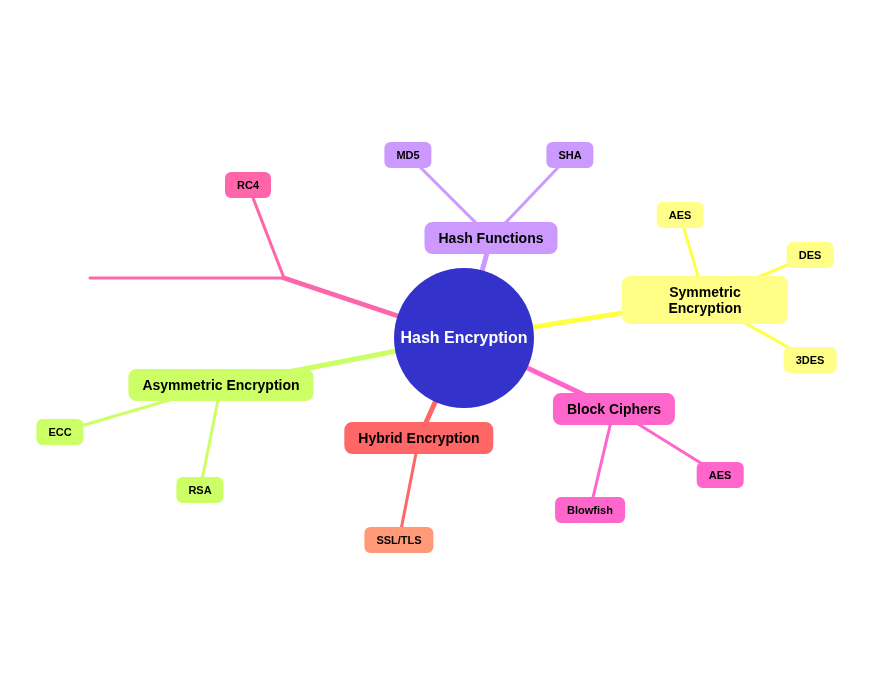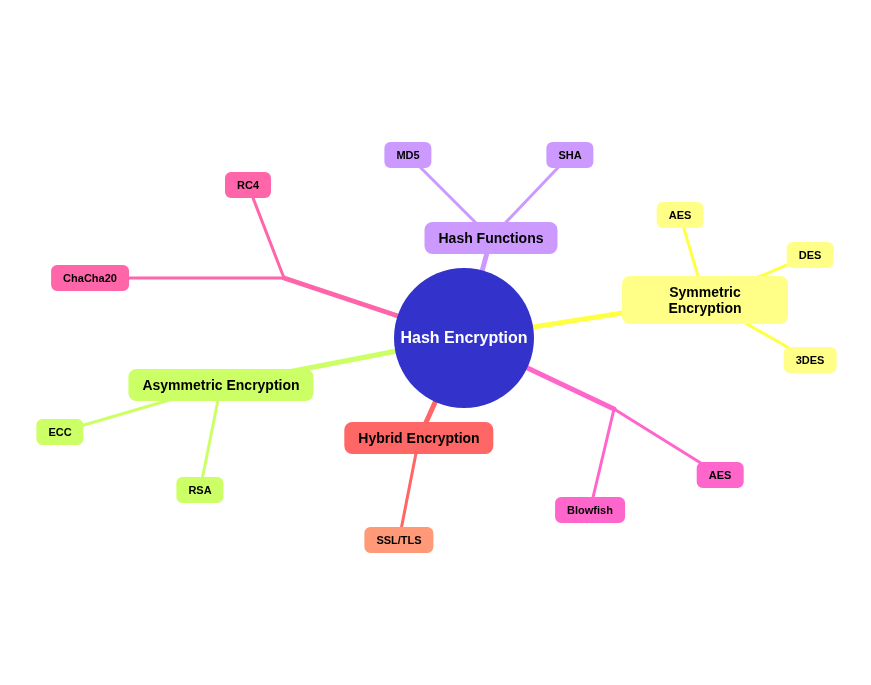--- a/index.html
+++ b/index.html
@@ -79,23 +79,23 @@
       <line x1="284" y1="278" x2="248" y2="185" stroke="#ff66aa" stroke-width="3" stroke-linecap="round"></line>
       <line x1="284" y1="278" x2="90" y2="278" stroke="#ff66aa" stroke-width="3" stroke-linecap="round"></line>
     </svg>
 <div class="node node-branch" style="left: 491px; top: 238px; background: rgb(204, 153, 255); color: rgb(0, 0, 0); border: 2px solid rgb(204, 153, 255);">Hash Functions</div>
     <div class="node node-leaf" style="left: 408px; top: 155px; background: rgb(204, 153, 255); color: rgb(0, 0, 0); border: 2px solid rgb(204, 153, 255);">MD5</div>
     <div class="node node-leaf" style="left: 570px; top: 155px; background: rgb(204, 153, 255); color: rgb(0, 0, 0); border: 2px solid rgb(204, 153, 255);">SHA</div>
     <div class="node node-branch" style="left: 705px; top: 300px; background: rgb(255, 255, 136); color: rgb(0, 0, 0); border: 2px solid rgb(255, 255, 136);">Symmetric Encryption</div>
     <div class="node node-leaf" style="left: 680px; top: 215px; background: rgb(255, 255, 136); color: rgb(0, 0, 0); border: 2px solid rgb(255, 255, 136);">AES</div>
     <div class="node node-leaf" style="left: 810px; top: 255px; background: rgb(255, 255, 136); color: rgb(0, 0, 0); border: 2px solid rgb(255, 255, 136);">DES</div>
     <div class="node node-leaf" style="left: 810px; top: 360px; background: rgb(255, 255, 136); color: rgb(0, 0, 0); border: 2px solid rgb(255, 255, 136);">3DES</div>
+    <div class="node node-branch" style="left: 614px; top: 409px; background: rgb(255, 102, 204); color: rgb(0, 0, 0); border: 2px solid rgb(255, 102, 204);">Block Ciphers</div>
     <div class="node node-leaf" style="left: 590px; top: 510px; background: rgb(255, 102, 204); color: rgb(0, 0, 0); border: 2px solid rgb(255, 102, 204);">Blowfish</div>
     <div class="node node-leaf" style="left: 720px; top: 475px; background: rgb(255, 102, 204); color: rgb(0, 0, 0); border: 2px solid rgb(255, 102, 204);">AES</div>
     <div class="node node-branch" style="left: 419px; top: 438px; background: rgb(255, 102, 102); color: rgb(0, 0, 0); border: 2px solid rgb(255, 102, 102);">Hybrid Encryption</div>
     <div class="node node-leaf" style="left: 399px; top: 540px; background: rgb(255, 153, 119); color: rgb(0, 0, 0); border: 2px solid rgb(255, 153, 119);">SSL/TLS</div>
     <div class="node node-branch" style="left: 221px; top: 385px; background: rgb(204, 255, 102); color: rgb(0, 0, 0); border: 2px solid rgb(204, 255, 102);">Asymmetric Encryption</div>
     <div class="node node-leaf" style="left: 60px; top: 432px; background: rgb(204, 255, 102); color: rgb(0, 0, 0); border: 2px solid rgb(204, 255, 102);">ECC</div>
     <div class="node node-leaf" style="left: 200px; top: 490px; background: rgb(204, 255, 102); color: rgb(0, 0, 0); border: 2px solid rgb(204, 255, 102);">RSA</div>
     <div class="node node-leaf" style="left: 248px; top: 185px; background: rgb(255, 102, 170); color: rgb(0, 0, 0); border: 2px solid rgb(255, 102, 170);">RC4</div>
-    <div class="node node-leaf" style="left: 90px; top: 278px; background: rgb(255, 102, 170); color: rgb(0, 0, 0); border: 2px solid rgb(255, 102, 170);">ChaCha20</div>
     <div class="node node-center" style="left: 464px; top: 338px; background: rgb(51, 51, 204); color: rgb(255, 255, 255);">Hash Encryption</div>
   </div>
 
 </body></html>

